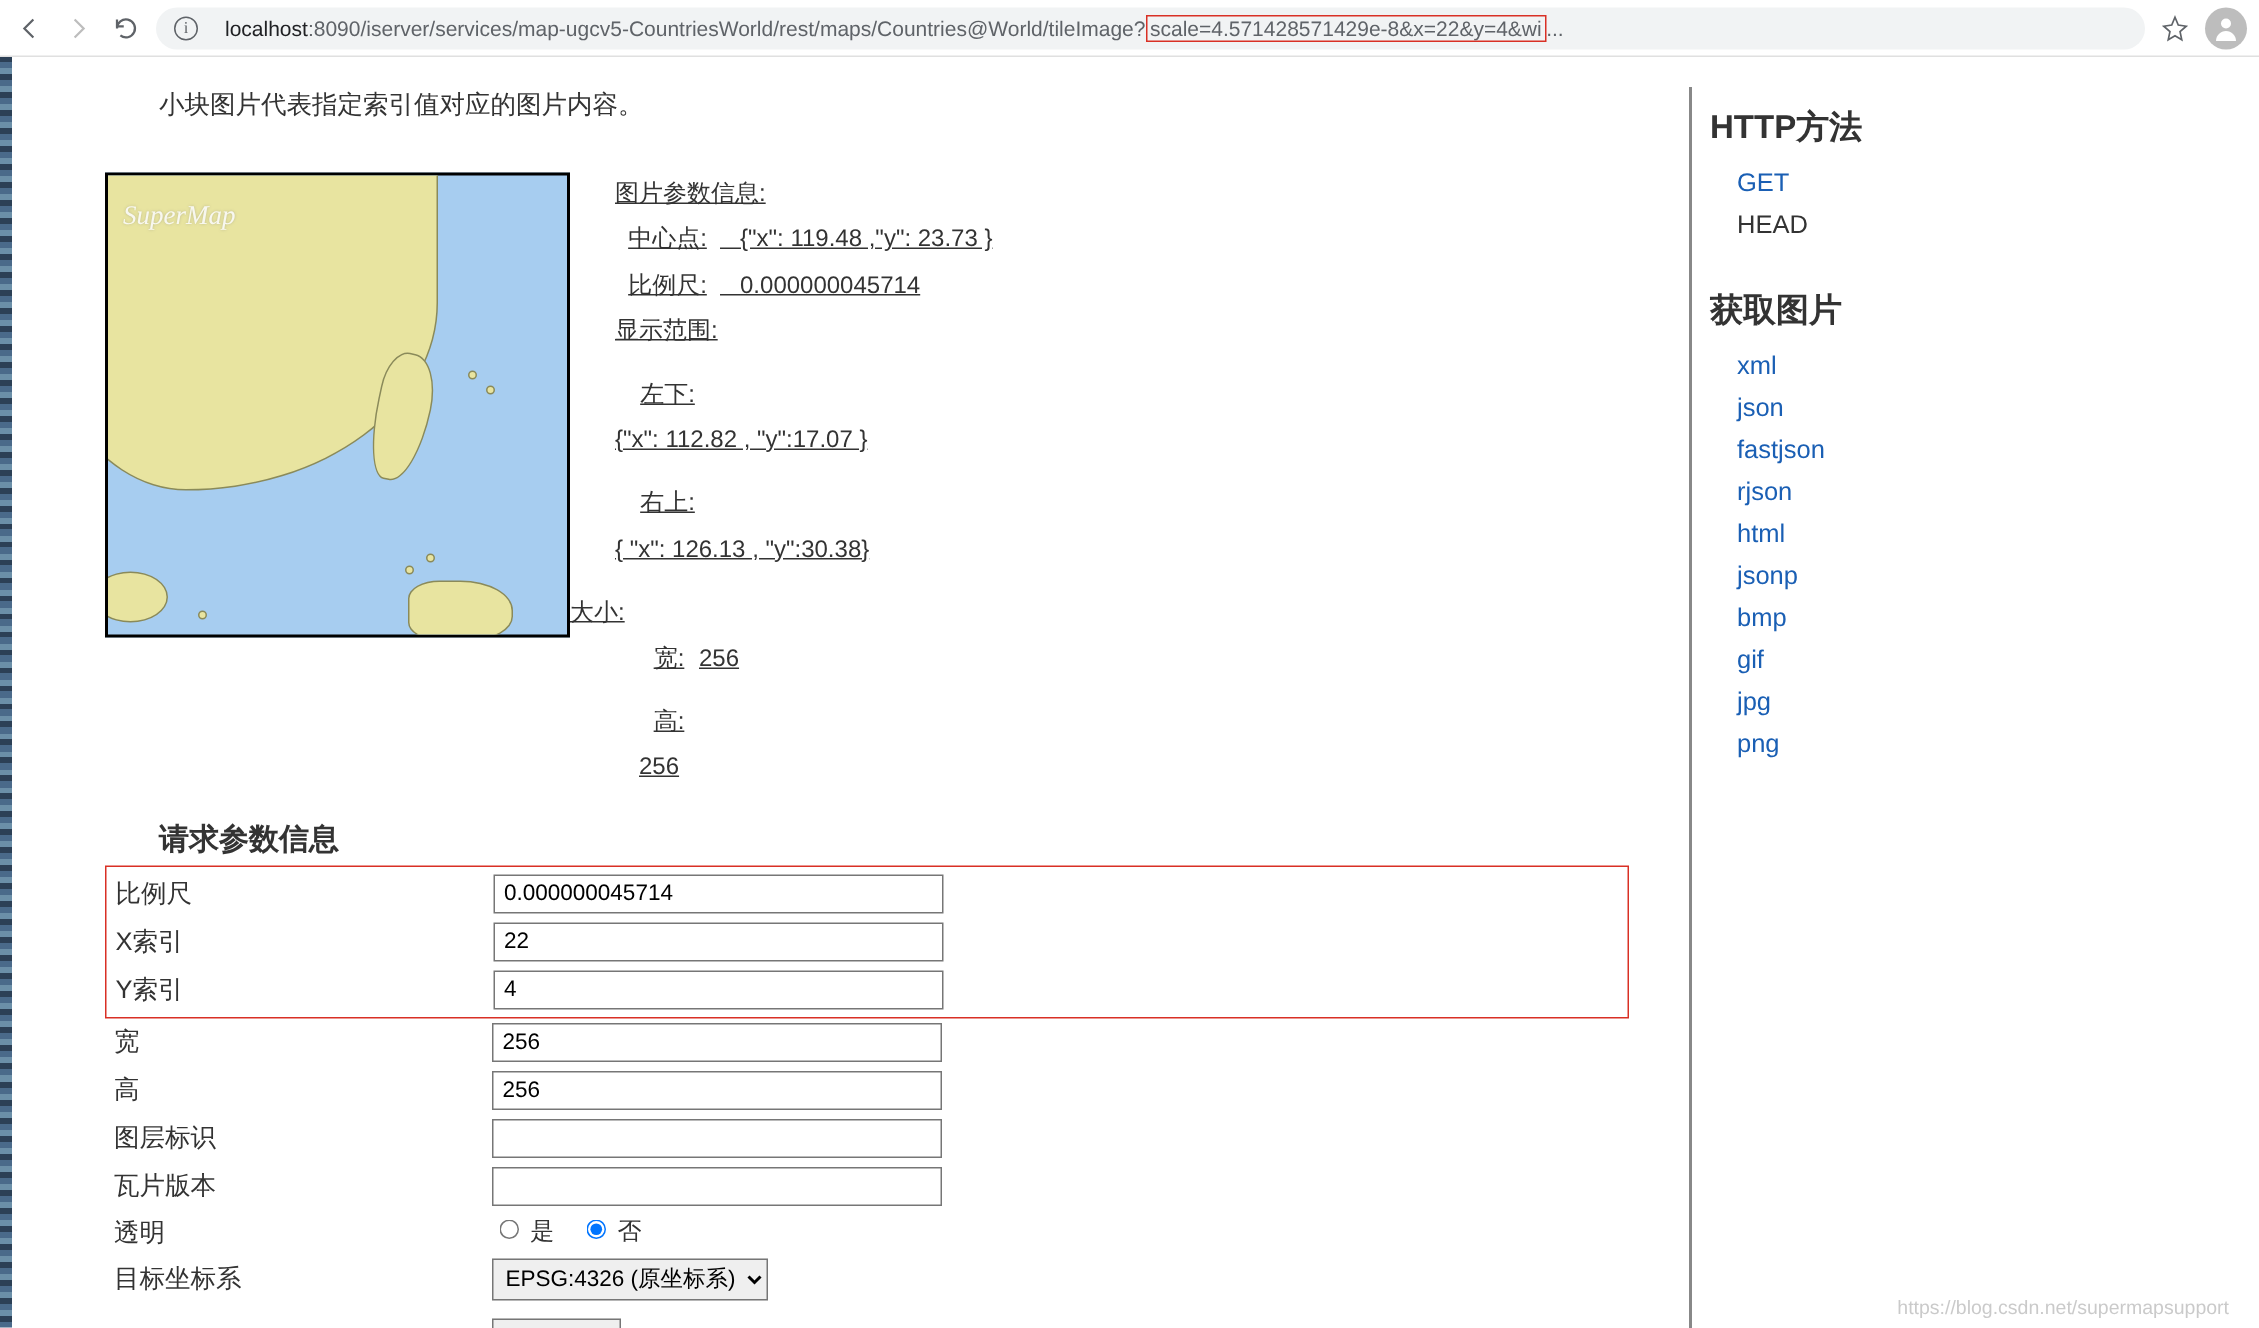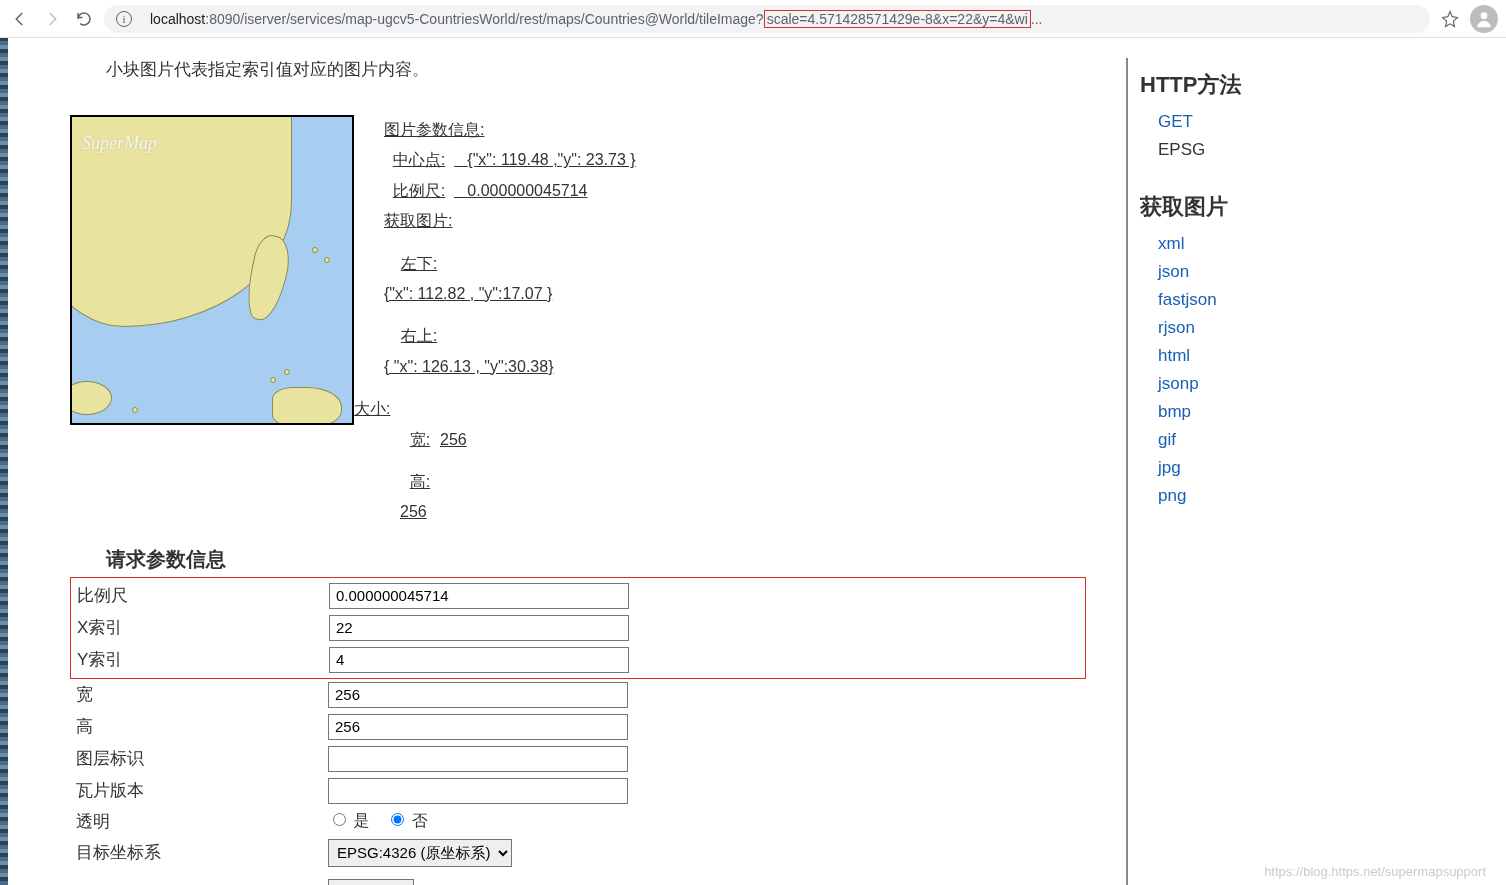--- a/index.html
+++ b/index.html
@@ -85,21 +85,21 @@
     width: 320px;
     border-left: 2px solid #888;
     padding: 0 0 0 12px;
     margin-right: 60px;
   }
   h2.desc-title { margin: 18px 0 4px 0; font-size: 22px; font-weight: bold; }
   .desc-text { margin: 0 0 34px 36px; font-size: 17px; color: #333; }
   
   .info-row { display: flex; gap: 30px; }
   .map-box {
-    width: 284px; height: 310px;
+    width: 310px; height: 310px;
     border: 2px solid #000;
     background: #a7cdf0;
     position: relative;
     overflow: hidden;
   }
   .land {
     position: absolute;
     background: #e8e4a0;
     border: 1px solid #8a8a5a;
   }
@@ -257,21 +257,21 @@
         <div class="isl" style="left:198px;top:260px"></div>
         <div class="isl" style="left:212px;top:252px"></div>
         <div class="isl" style="left:60px;top:290px"></div>
         <div class="watermark">SuperMap</div>
       </div>
 
       <div class="info-block">
         <div>图片参数信息:</div>
         <div class="row"><span class="k">中心点:</span>&nbsp;&nbsp;&nbsp;<span>{"x": 119.48 ,"y": 23.73 }</span></div>
         <div class="row"><span class="k">比例尺:</span>&nbsp;&nbsp;&nbsp;<span>0.000000045714</span></div>
-        <div>获取图片:</div>
+        <div>显示范围:</div>
         <div class="row section-gap">
             <span class="k">左下:</span>
             <span>{"x": 112.82 , "y":17.07 }</span>
           </div>
         <div class="row section-gap">
             <span class="k">右上:</span>
             <span>{ "x": 126.13 , "y":30.38}</span>
           </div>
         <div class="section-gap" style="margin-left:-30px">大小:</div>
         <div class="indent row">
@@ -346,29 +346,29 @@
         <td></td>
         <td><button class="btn-get">获取图片</button></td>
       </tr>
     </tbody>
       </table>
   </div>
 
   <div class="sidebar">
     <h2>HTTP方法</h2>
     <div class="item"><a>GET</a></div>
-    <div class="item plain">EPSG</div>
+    <div class="item plain">HEAD</div>
 
     <h2 style="margin-top:28px">获取图片</h2>
     <div class="item"><a>xml</a></div>
     <div class="item"><a>json</a></div>
     <div class="item"><a>fastjson</a></div>
     <div class="item"><a>rjson</a></div>
     <div class="item"><a>html</a></div>
     <div class="item"><a>jsonp</a></div>
     <div class="item"><a>bmp</a></div>
     <div class="item"><a>gif</a></div>
     <div class="item"><a>jpg</a></div>
     <div class="item"><a>png</a></div>
   </div>
 </div>
 
-<div class="csdn-wm">https://blog.https.net/supermapsupport</div>
+<div class="csdn-wm">https://blog.csdn.net/supermapsupport</div>
 
 </body></html>

